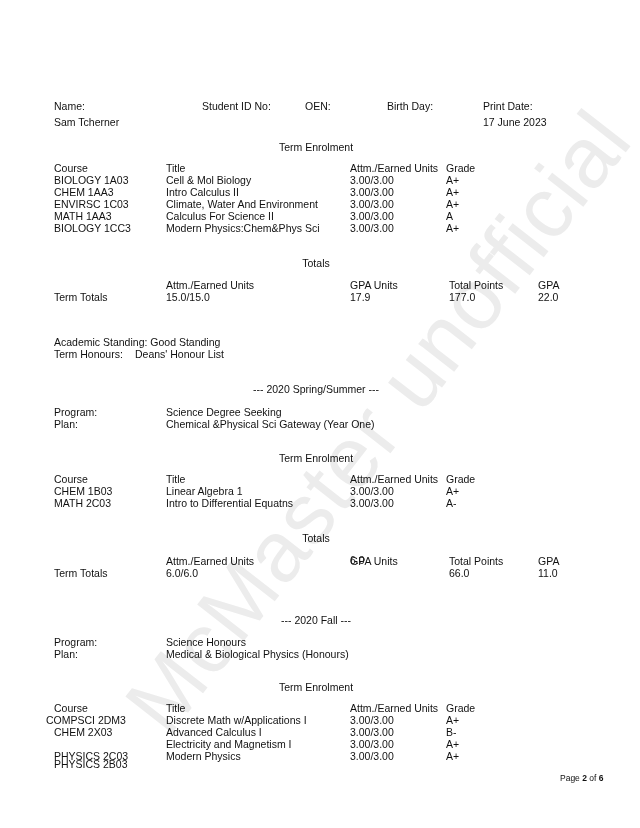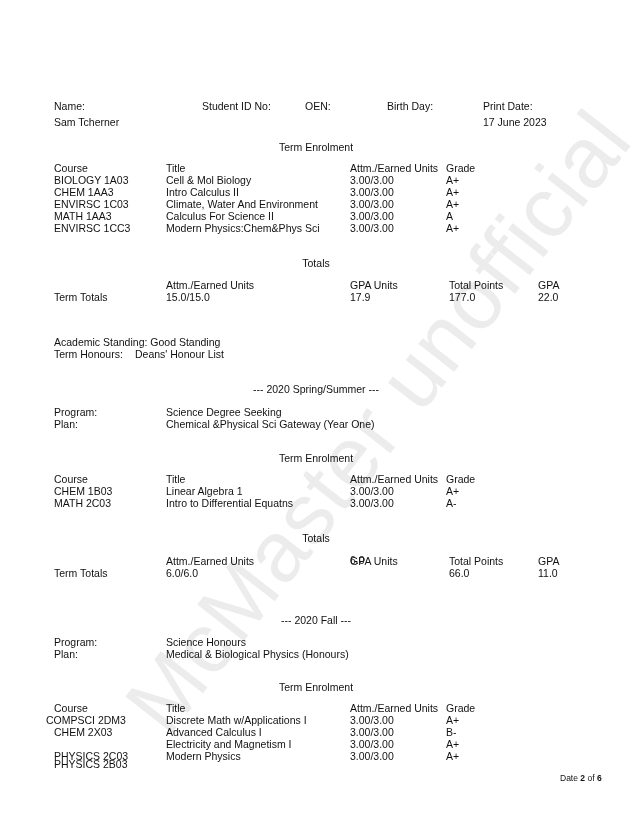--- a/index.html
+++ b/index.html
@@ -52,21 +52,21 @@
       <span class="abs" style="left:54px;top:198px">ENVIRSC 1C03</span>
       <span class="abs" style="left:166px;top:198px">Climate, Water And Environment</span>
       <span class="abs" style="left:350px;top:198px">3.00/3.00</span>
       <span class="abs" style="left:446px;top:198px">A+</span>
 
       <span class="abs" style="left:54px;top:210px">MATH 1AA3</span>
       <span class="abs" style="left:166px;top:210px">Calculus For Science II</span>
       <span class="abs" style="left:350px;top:210px">3.00/3.00</span>
       <span class="abs" style="left:446px;top:210px">A</span>
 
-      <span class="abs" style="left:54px;top:222px">ENVIRSC 1CC3</span>
+      <span class="abs" style="left:54px;top:222px">BIOLOGY 1CC3</span>
       <span class="abs" style="left:166px;top:222px">Modern Physics:Chem&amp;Phys Sci</span>
       <span class="abs" style="left:350px;top:222px">3.00/3.00</span>
       <span class="abs" style="left:446px;top:222px">A+</span>
     </div>
 
     <div class="center" style="top:257px">Totals</div>
     <div>
       <span class="abs" style="left:166px;top:279px">Attm./Earned Units</span>
       <span class="abs" style="left:350px;top:279px">GPA Units</span>
       <span class="abs" style="left:449px;top:279px">Total Points</span>
@@ -152,18 +152,18 @@
       <span class="abs" style="left:446px;top:738px">A+</span>
 
       <span class="abs" style="left:54px;top:750px">PHYSICS 2C03</span>
       <span class="abs" style="left:166px;top:750px">Modern Physics</span>
       <span class="abs" style="left:350px;top:750px">3.00/3.00</span>
       <span class="abs" style="left:446px;top:750px">A+</span>
     </div>
   </div>
 
   <div class="footer">
-    <span>Date</span>
+    <span>Page</span>
     <b>2</b>
     <span>of</span>
     <b>6</b>
   </div>
 </div>
 
 </body></html>

